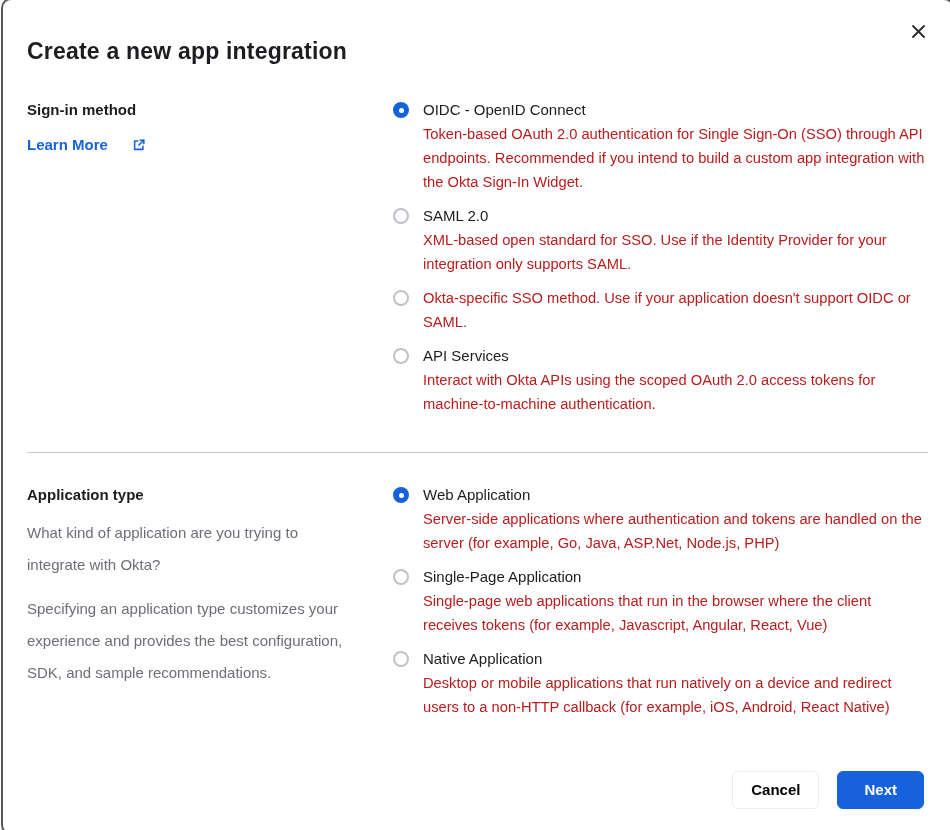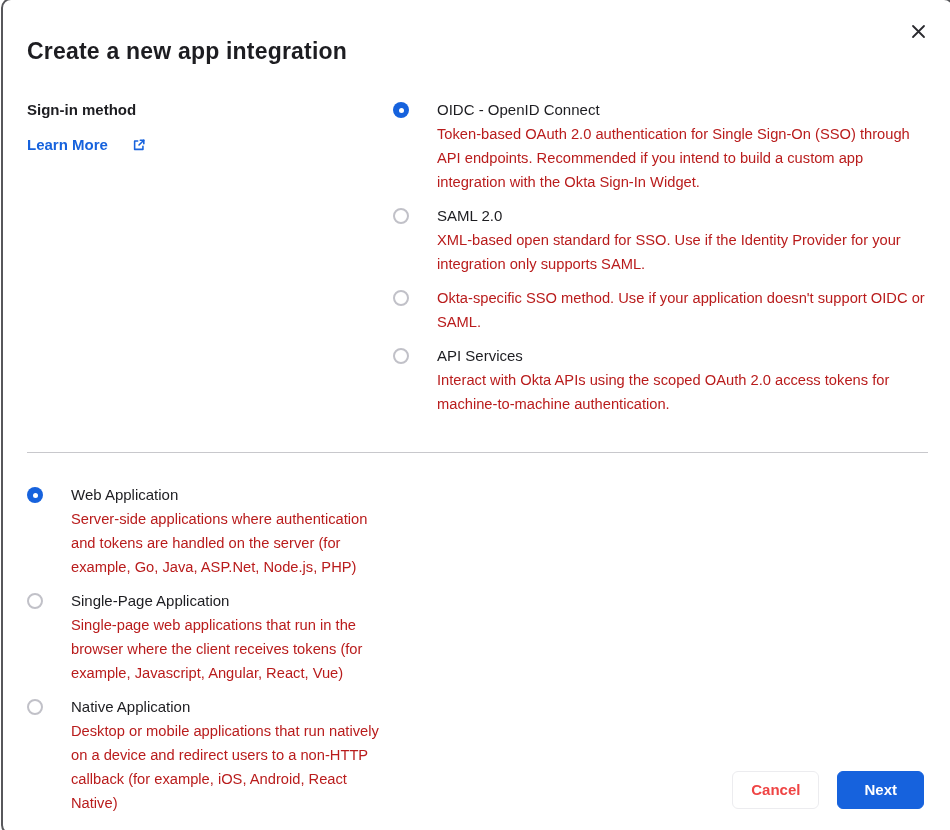--- a/index.html
+++ b/index.html
@@ -32,21 +32,21 @@
     display:inline-flex; align-items:center; gap:24px;
     margin-top:15px; text-decoration:none; cursor:pointer;
   }
   .learn-more span {
     color:#1662dd; font-weight:700; font-size:15px; line-height:20px;
   }
   .col-left p.helper {
     font-size:15px; color:#6e6e78; line-height:32px;
     margin:12px 0 8px 0; max-width:330px;
   }
-  .option { display:flex; gap:28px; margin-bottom:10px; cursor:pointer; }
+  .option { display:flex; gap:14px; margin-bottom:10px; cursor:pointer; }
   .radio {
     width:16px; height:16px; border-radius:50%;
     border:2px solid #c1c1c8; background:#fff;
     flex:none; margin-top:4px;
   }
   .radio.selected {
     border:none; background:#1662dd;
     display:flex; align-items:center; justify-content:center;
   }
   .radio.selected::after {
@@ -60,21 +60,21 @@
   }
   .footer {
     position:absolute; right:28px; bottom:24px;
     display:flex; align-items:center; gap:18px;
   }
   .btn {
     font-family:inherit; font-size:15px; font-weight:700;
     border-radius:6px; cursor:pointer; line-height:20px;
   }
   .btn-cancel {
-    background:#ffffff; color:#ef4444;
+    background:#ffffff; color:#000000;
     border:1px solid #ececef; padding:8px 18px;
   }
   .btn-next {
     background:#1662dd; color:#ffffff;
     border:1px solid #1662dd; padding:8px 26px;
   }
 </style>
 </head>
 <body>
 
@@ -132,20 +132,25 @@
           <div class="opt-desc">Interact with Okta APIs using the scoped OAuth 2.0 access tokens for machine-to-machine authentication.</div>
         </div>
       </div>
 
     </div>
   </section>
 
   <hr class="divider">
 
   <section class="section-row">
+    <div class="col-left">
+      <h2>Application type</h2>
+      <p class="helper">What kind of application are you trying to integrate with Okta?</p>
+      <p class="helper">Specifying an application type customizes your experience and provides the best configuration, SDK, and sample recommendations.</p>
+    </div>
     <div class="col-right">
 
       <div class="option">
         <span class="radio selected"></span>
         <div>
           <div class="opt-label">Web Application</div>
           <div class="opt-desc">Server-side applications where authentication and tokens are handled on the server (for example, Go, Java, ASP.Net, Node.js, PHP)</div>
         </div>
       </div>
 

